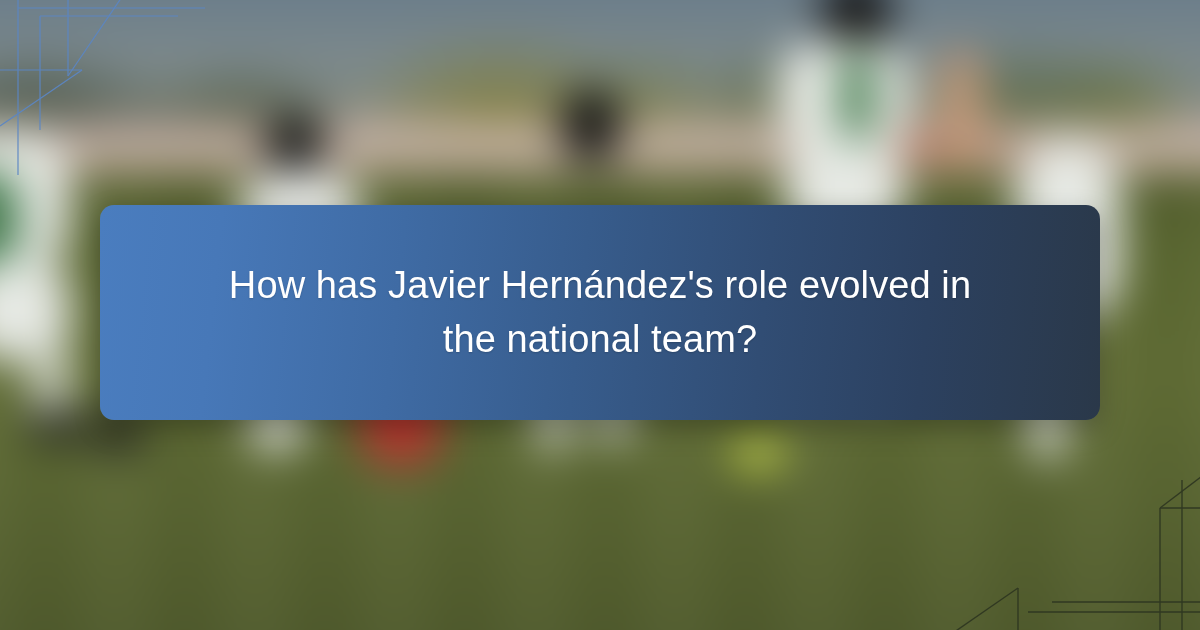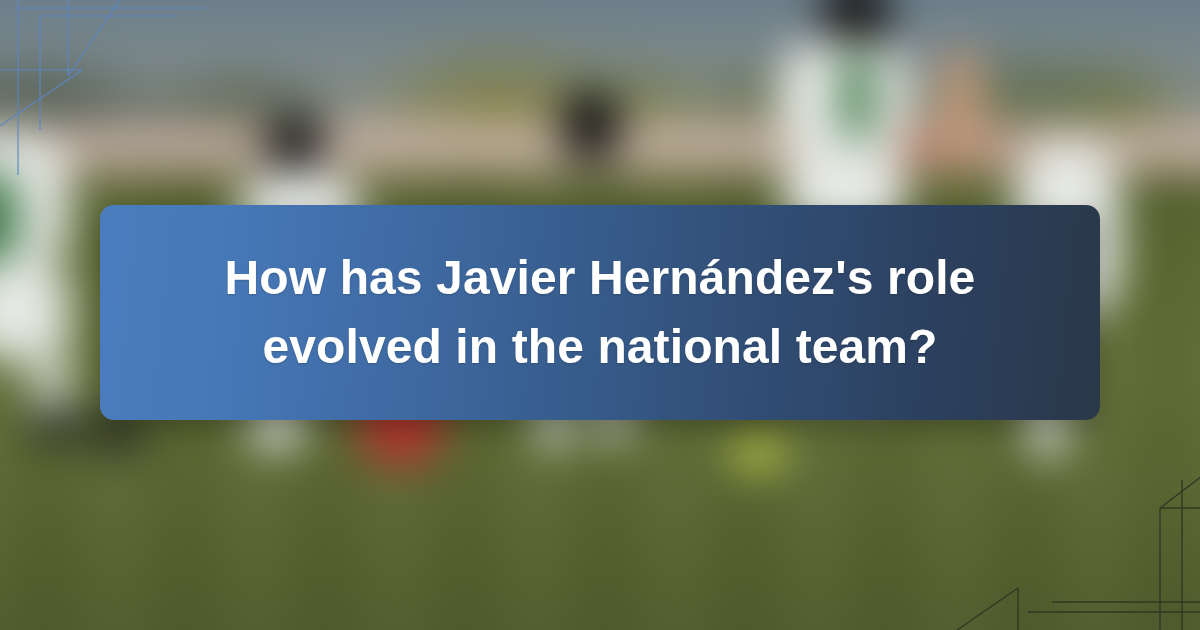--- a/index.html
+++ b/index.html
@@ -129,23 +129,23 @@
     display: flex;
     align-items: center;
     justify-content: center;
     box-sizing: border-box;
     padding: 0 58px;
   }
 
   .card-title {
     margin: 0;
     color: #ffffff;
-    font-size: 48px;
+    font-size: 38px;
     line-height: 1.42;
-    font-weight: 700;
+    font-weight: 400;
     text-align: center;
     letter-spacing: 0.1px;
     text-shadow: 0 1px 2px rgba(0,0,0,0.18);
     max-width: 760px;
   }
 </style>
 </head>
 <body>
 
 <div id="stage">

